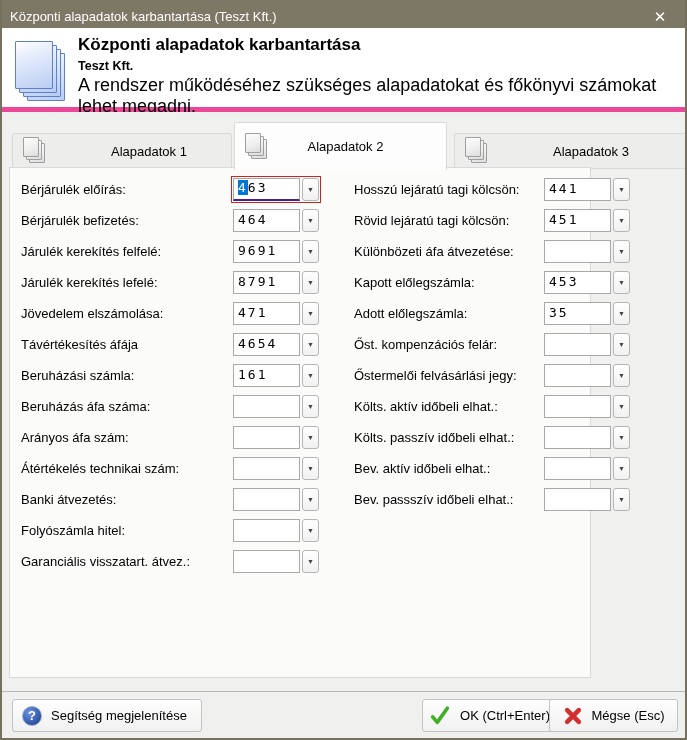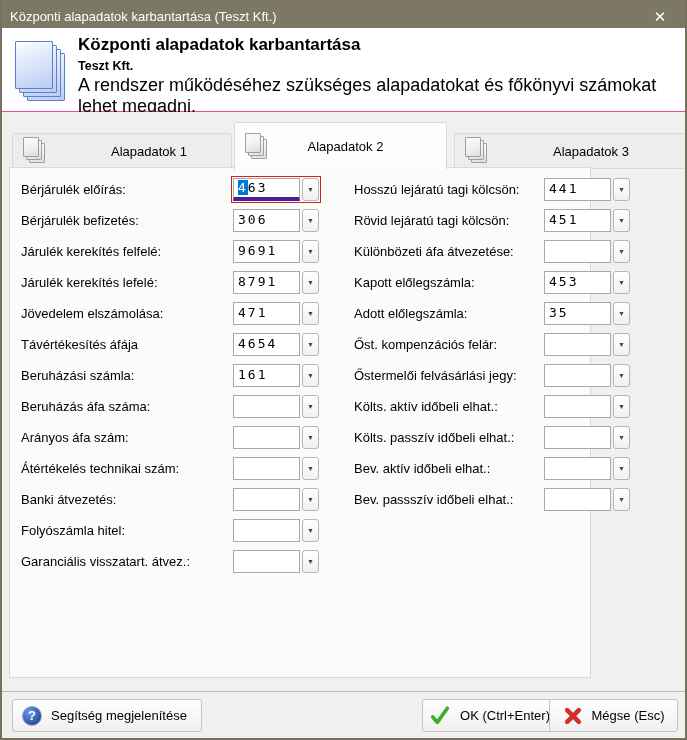--- a/index.html
+++ b/index.html
@@ -24,21 +24,21 @@
   }
   .titlebar .title { flex:1; white-space:nowrap; overflow:hidden; }
   .close-btn {
     width:34px; height:28px; display:flex; align-items:center; justify-content:center;
     color:#ffffff; font-size:15px; cursor:default;
   }
 
   
   .header {
     position:absolute; top:28px; left:0; right:0; height:84px;
-    background:#ffffff; border-bottom:1px solid #ec4899;
+    background:#ffffff; border-bottom:5px solid #ec4899;
   }
   .pages-icon { position:absolute; left:13px; top:13px; width:56px; height:62px; }
   .pages-icon .sheet {
     position:absolute; width:38px; height:48px;
     border:1px solid #5c7fd0; border-radius:1px;
     background:linear-gradient(160deg,#ffffff 0%,#e3ecfb 35%,#b9cdf2 100%);
   }
   .header-text { position:absolute; left:76px; top:7px; right:8px; }
   .header-title { font-size:17px; font-weight:bold; color:#000; margin-bottom:4px; }
   .header-subtitle { font-size:12.5px; font-weight:bold; color:#000; margin-bottom:2px; }
@@ -72,21 +72,21 @@
   .row { height:31px; display:flex; align-items:center; justify-content:space-between; }
   .field-label { font-size:13px; color:#000; white-space:nowrap; }
   .combo { display:flex; align-items:stretch; border:1px solid transparent; padding:1px; }
   .combo.focused { border-color:#cd2420; }
   .value-box {
     width:67px; height:23px; background:#ffffff;
     border:1px solid #a9a9a9;
     font-family:"DejaVu Sans Mono", monospace; font-size:13px; letter-spacing:2px;
     color:#000; padding:2px 0 0 4px; overflow:hidden; white-space:nowrap;
   }
-  .combo.focused .value-box { border-bottom:4px solid #4c1d95; padding-top:1px; }
+  .combo.focused .value-box { border-bottom:2px solid #4c1d95; padding-top:1px; }
   .value-box .sel { background:#0078d7; color:#ffffff; }
   .drop-btn {
     width:17px; height:23px; margin-left:2px;
     border:1px solid #b5b5b5; border-radius:3px;
     background:linear-gradient(#ffffff,#f1f1f1);
     display:flex; align-items:center; justify-content:center;
     font-size:7px; color:#444; cursor:default; padding:0;
   }
 
   
@@ -171,21 +171,21 @@
           <div class="combo focused">
             <div class="value-box"><span class="sel">4</span>63</div>
             <button class="drop-btn">
               <span>▼</span>
             </button>
           </div>
         </div>
         <div class="row">
           <span class="field-label">Bérjárulék befizetés:</span>
           <div class="combo">
-            <div class="value-box">306</div>
+            <div class="value-box">464</div>
             <button class="drop-btn">
               <span>▼</span>
             </button>
           </div>
         </div>
         <div class="row">
           <span class="field-label">Járulék kerekítés felfelé:</span>
           <div class="combo">
             <div class="value-box">9691</div>
             <button class="drop-btn">

